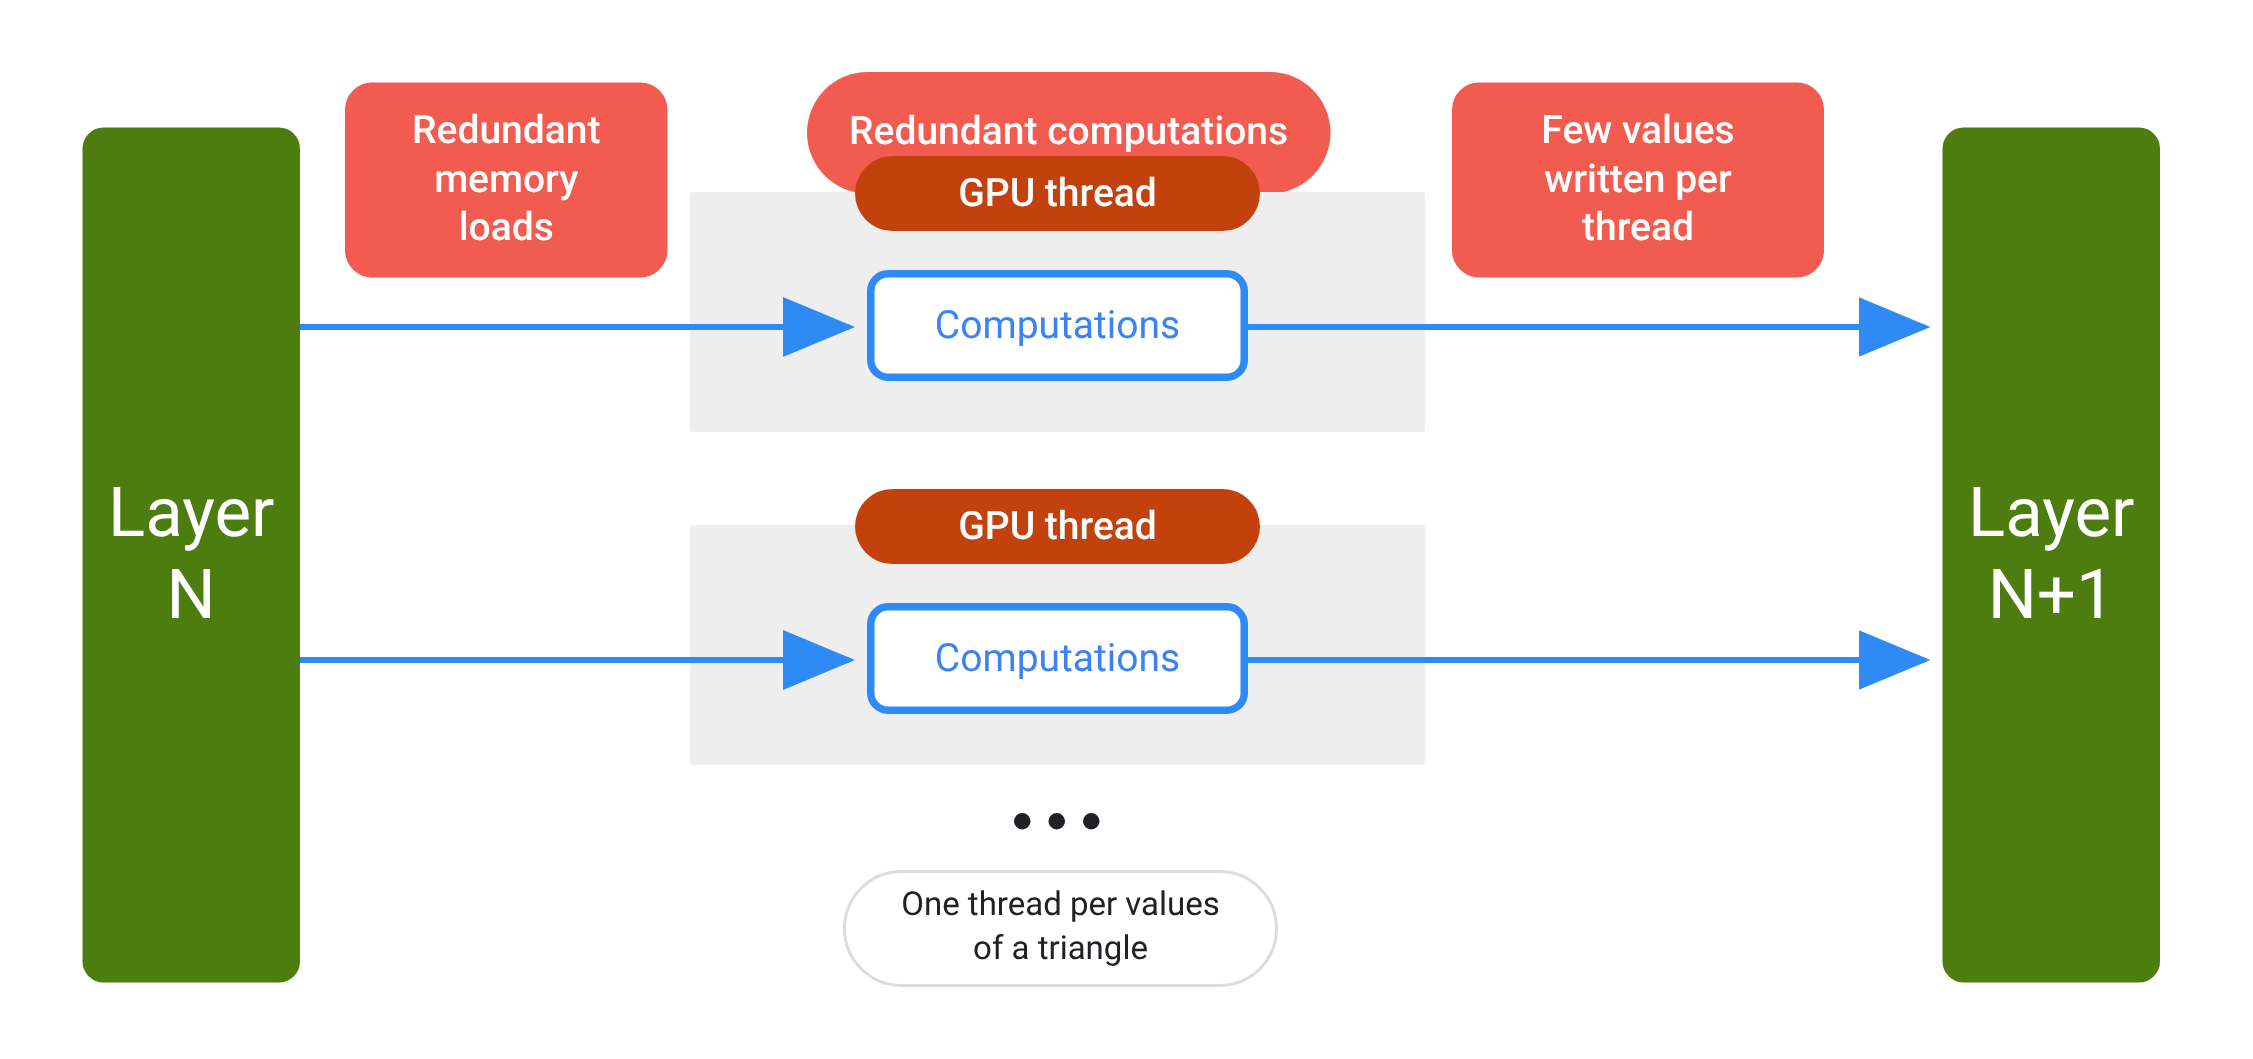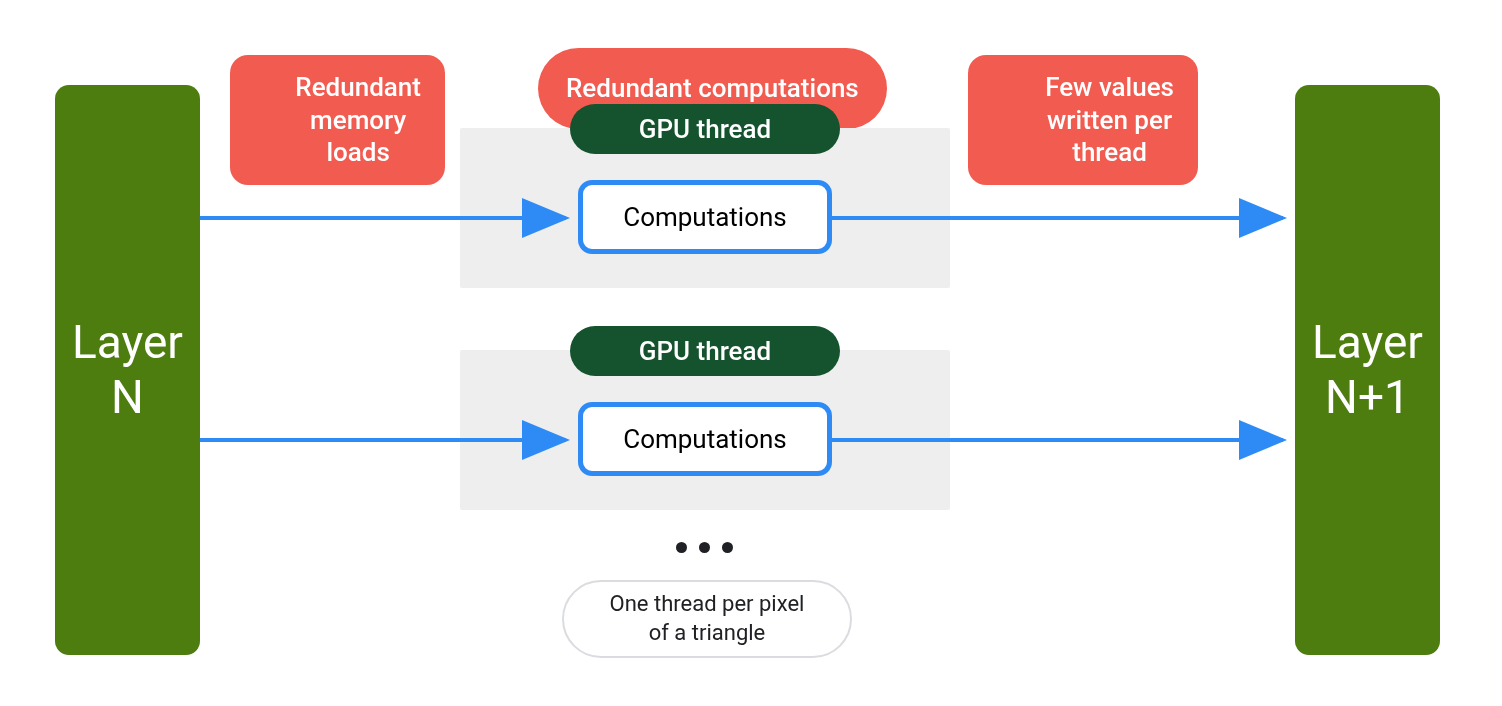--- a/index.html
+++ b/index.html
@@ -23,55 +23,55 @@
     font-weight: 400;
     line-height: 1.2;
   }
   .callout-red {
     position: absolute;
     background: #f25b50;
     border-radius: 18px;
     color: #ffffff;
     display: flex;
     align-items: center;
-    justify-content: flex-end;
+    justify-content: center;
     text-align: center;
     font-size: 26px;
     font-weight: 500;
     line-height: 1.25;
     padding: 14px 24px;
   }
   .callout-red.single {
     border-radius: 999px;
     padding: 24px 28px;
   }
   .gpu-thread-block {
     position: absolute;
     background: #eeeeee;
     border-radius: 2px;
   }
   .gpu-thread-pill {
     position: absolute;
-    background: #14532d;
+    background: #c2410c;
     border-radius: 999px;
     color: #ffffff;
     display: flex;
     align-items: center;
     justify-content: center;
     font-size: 26px;
     font-weight: 500;
     padding: 10px 30px;
     text-align: right;
   }
   .computations-box {
     position: absolute;
     background: #ffffff;
     border: 5px solid #2e8bf6;
     border-radius: 14px;
-    color: #000000;
+    color: #3b82f6;
     display: flex;
     align-items: center;
     justify-content: center;
     font-size: 26px;
     font-weight: 400;
   }
   .footnote-pill {
     position: absolute;
     background: #ffffff;
     border: 2px solid #dadce0;
@@ -118,21 +118,21 @@
 <div class="callout-red" style="left:230px; top:55px; width:215px; height:130px;">
   <span style="white-space:pre-line;">Redundant
 memory
 loads</span>
 </div>
 
 <div class="callout-red single" style="left:538px; top:48px;">
   <span>Redundant computations</span>
 </div>
 
-<div class="callout-red" style="left:968px; top:55px; width:230px; height:130px;">
+<div class="callout-red" style="left:968px; top:55px; width:248px; height:130px;">
   <span style="white-space:pre-line;">Few values
 written per
 thread</span>
 </div>
 
 <div class="gpu-thread-block" style="left:460px; top:128px; width:490px; height:160px;"></div>
 <div class="gpu-thread-pill" style="left:570px; top:104px; width:270px; height:50px;">
   <span>GPU thread</span>
 </div>
 <div class="computations-box" style="left:578px; top:180px; width:254px; height:74px;">
@@ -147,21 +147,21 @@
   <span>Computations</span>
 </div>
 
 <div class="ellipsis" style="left:676px; top:542px;">
   <span class="dot"></span>
   <span class="dot"></span>
   <span class="dot"></span>
 </div>
 
 <div class="footnote-pill" style="left:562px; top:580px; width:290px; height:78px;">
-  <span style="white-space:pre-line;">One thread per pixel
+  <span style="white-space:pre-line;">One thread per values
 of a triangle</span>
 </div>
 
 <svg class="arrow-svg" style="left:200px; top:215px; width:380px; height:6px;">
   <defs>
     <marker id="ah1" markerWidth="12" markerHeight="10" refX="11" refY="5" orient="auto">
       <path d="M0,0 L12,5 L0,10 Z" fill="#2e8bf6"></path>
     </marker>
   </defs>
   <line x1="0" y1="3" x2="366" y2="3" stroke="#2e8bf6" stroke-width="4" marker-end="url(#ah1)"></line>

